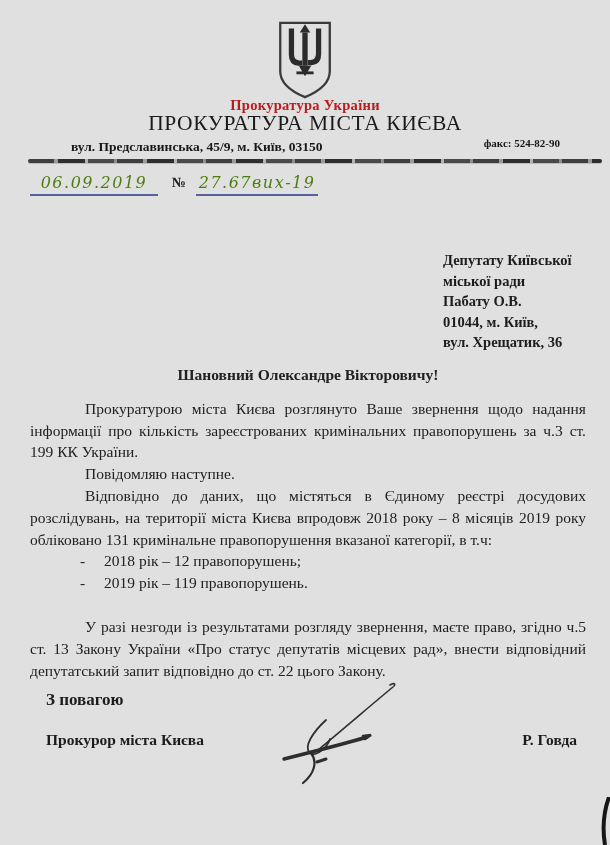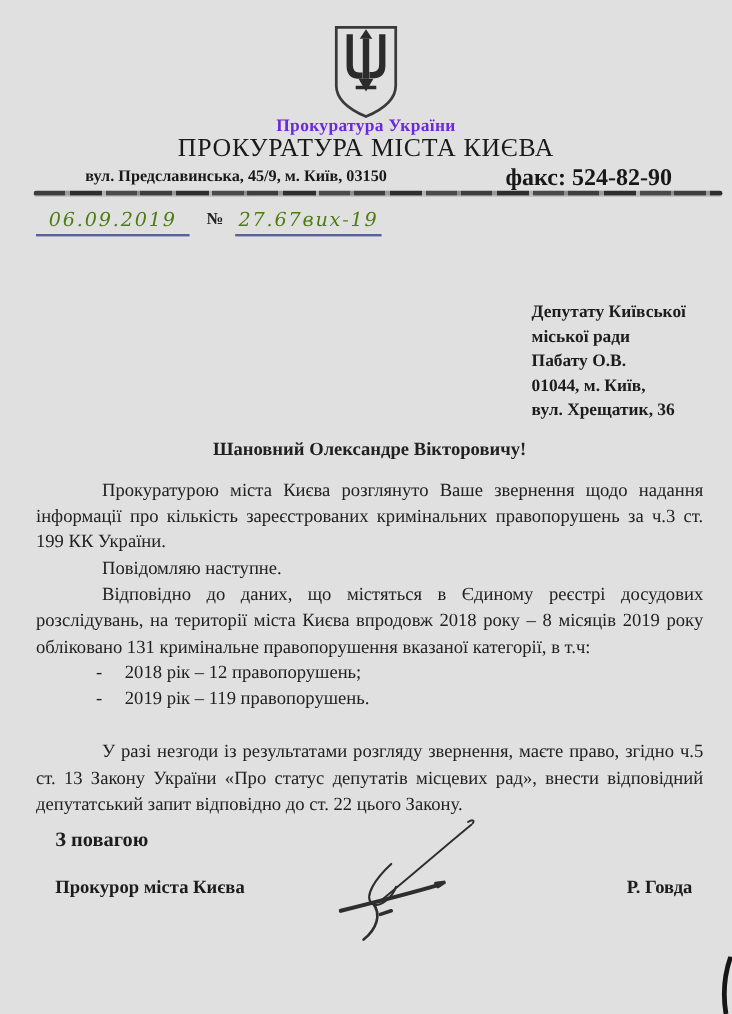--- a/index.html
+++ b/index.html
@@ -16,33 +16,33 @@
     overflow:hidden;
   }
   
   .emblem{
     position:absolute; top:20px; left:50%; transform:translateX(-50%);
     width:58px; height:80px;
   }
   .org-parent{
     position:absolute; top:97px; left:0; width:100%;
     text-align:center; font-weight:bold; font-size:14.5px; letter-spacing:.3px;
-    color:#6d28d9;
+    color:#b91c1c;
   }
   .org-title{
     position:absolute; top:111px; left:0; width:100%;
     text-align:center; font-size:21.5px; letter-spacing:.6px;
     color:#1a1a1a;
   }
   .address-row{
     position:absolute; top:139px; left:0; width:100%; height:18px;
     font-weight:bold; font-size:13.5px; color:#181818;
   }
   .address-row .addr{ position:absolute; left:71px; top:0; }
-  .address-row .fax{ position:absolute; right:50px; top:-2px; font-size:20px; }
+  .address-row .fax{ position:absolute; right:50px; top:-2px; font-size:11px; }
   .letterhead-divider{
     position:absolute; top:159px; left:28px; width:574px; height:4px;
     background:
       repeating-linear-gradient(90deg,
         #3e3e3e 0 26px, #9a9a9a 26px 30px,
         #2e2e2e 30px 57px, #b3b3b3 57px 60px,
         #4a4a4a 60px 86px, #8d8d8d 86px 89px);
     border-radius:2px;
     box-shadow:0 1px 0 rgba(120,120,120,.35);
   }

